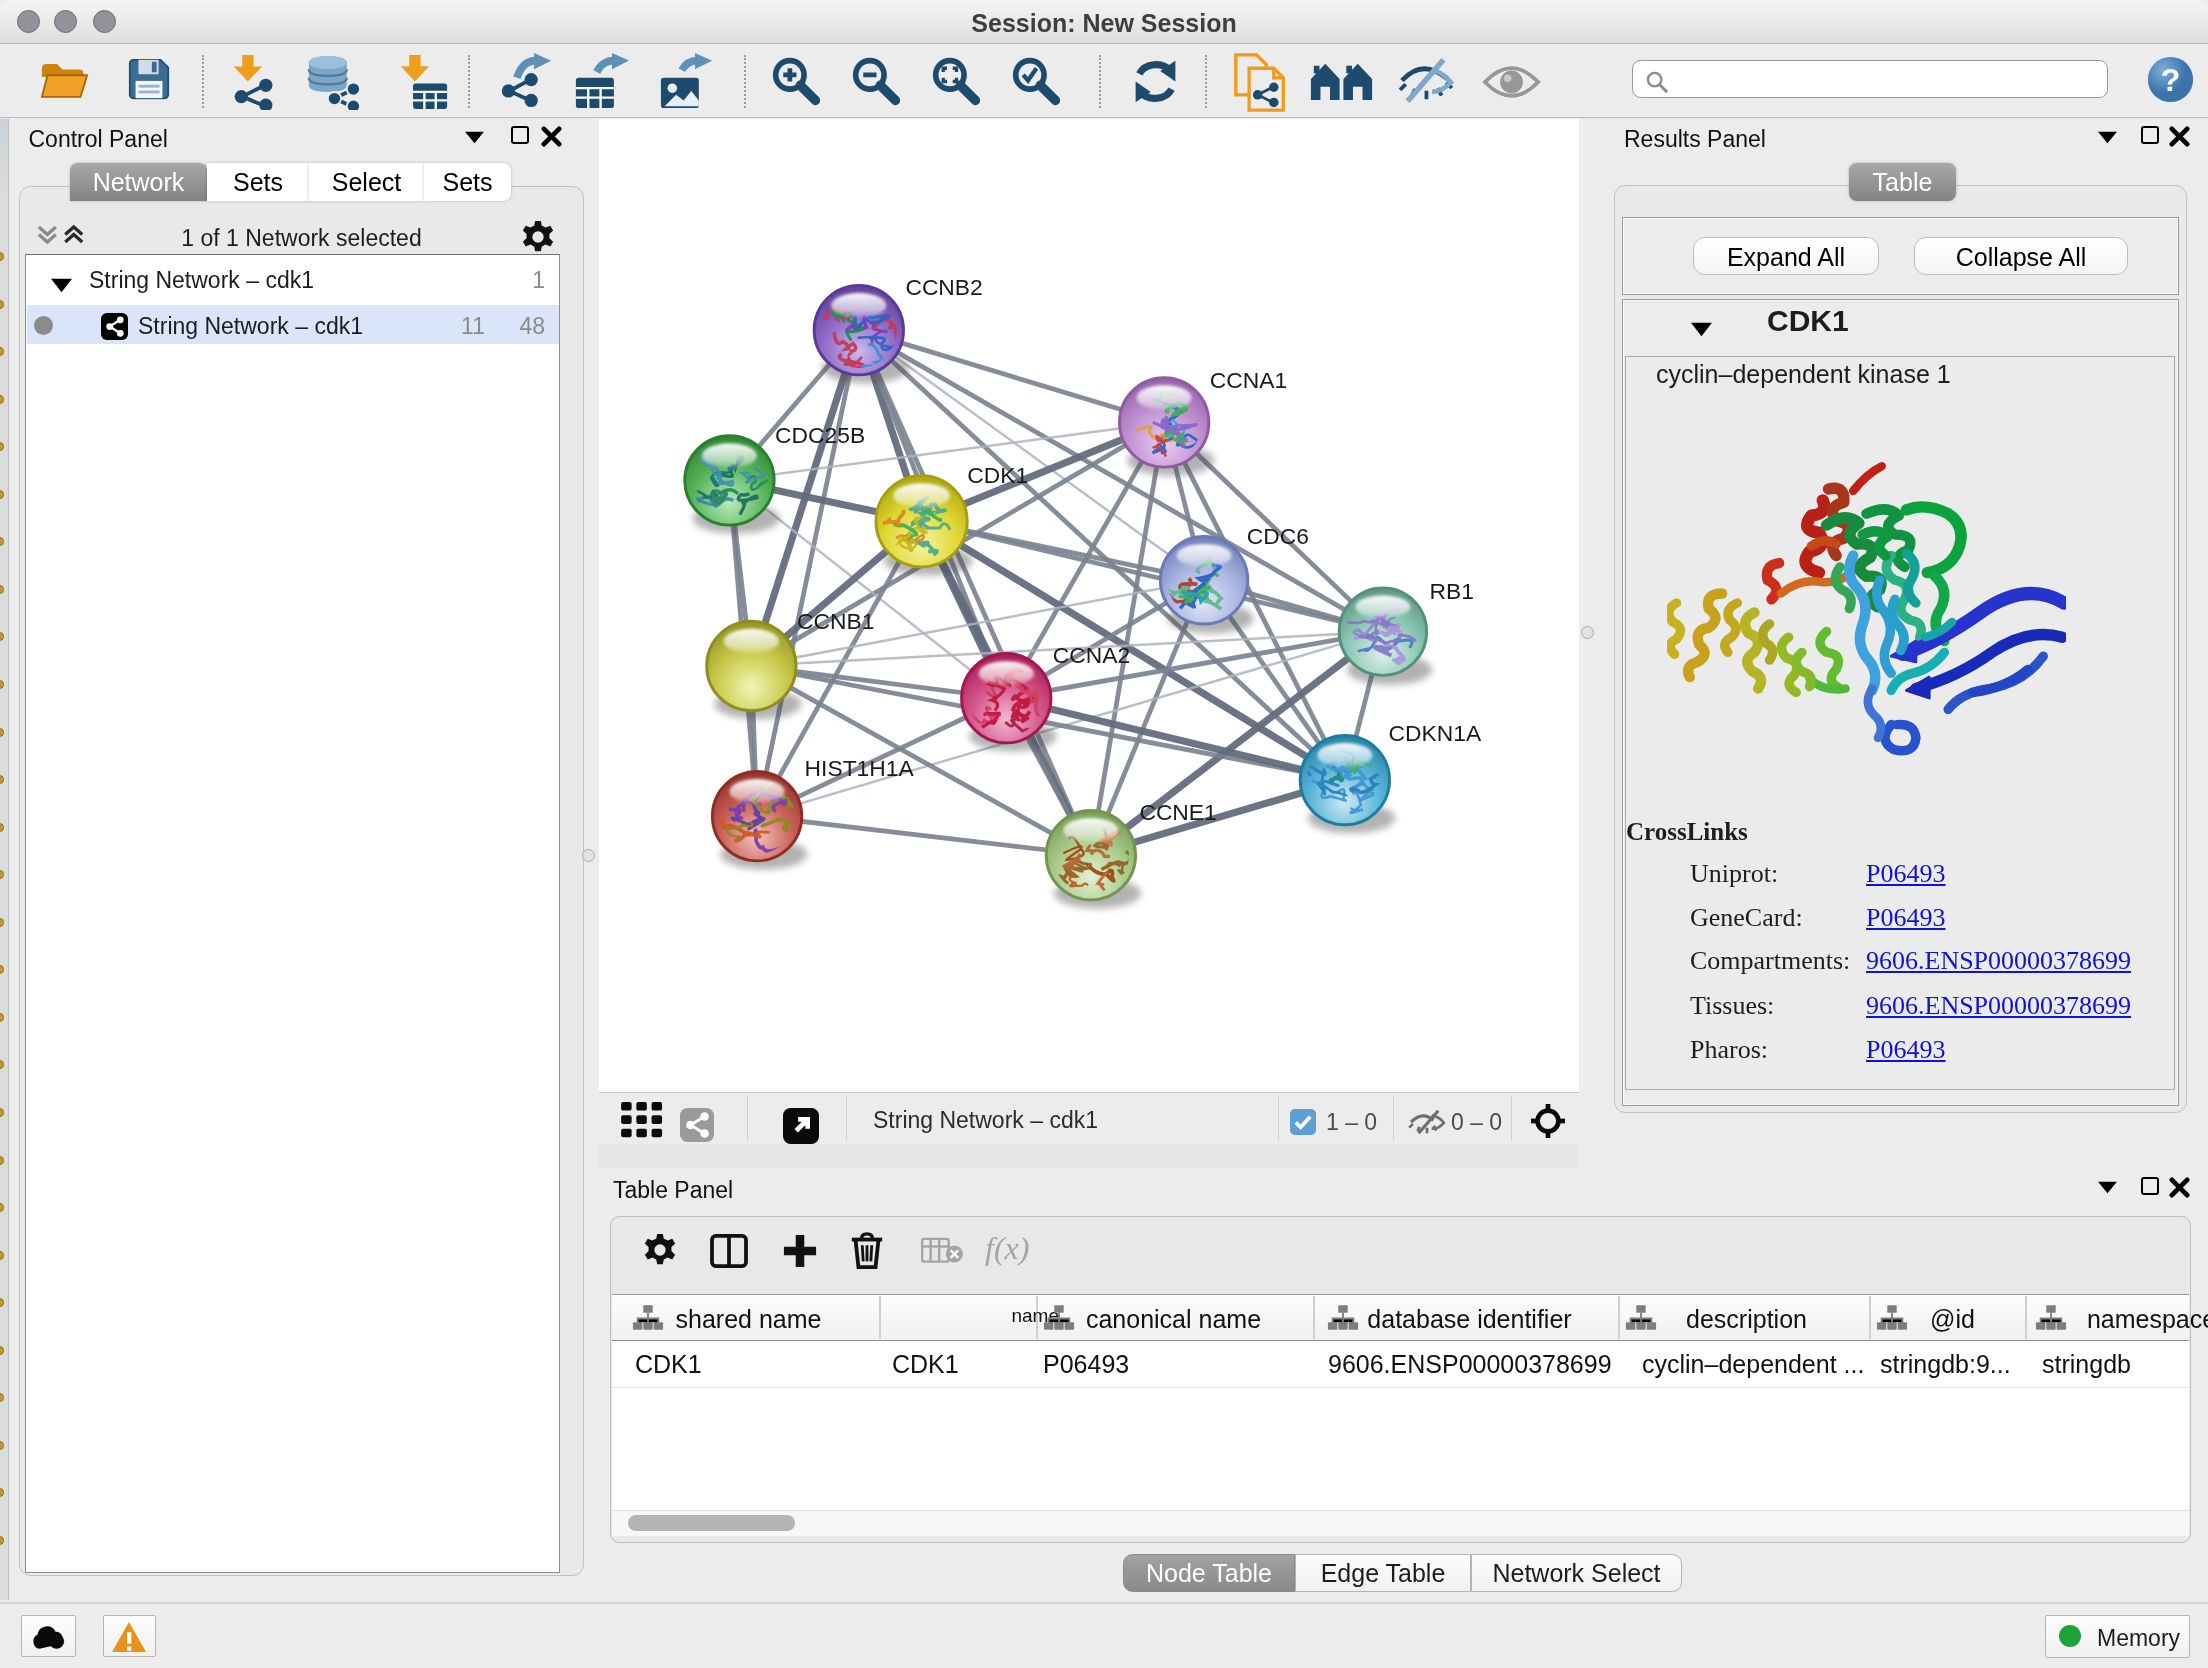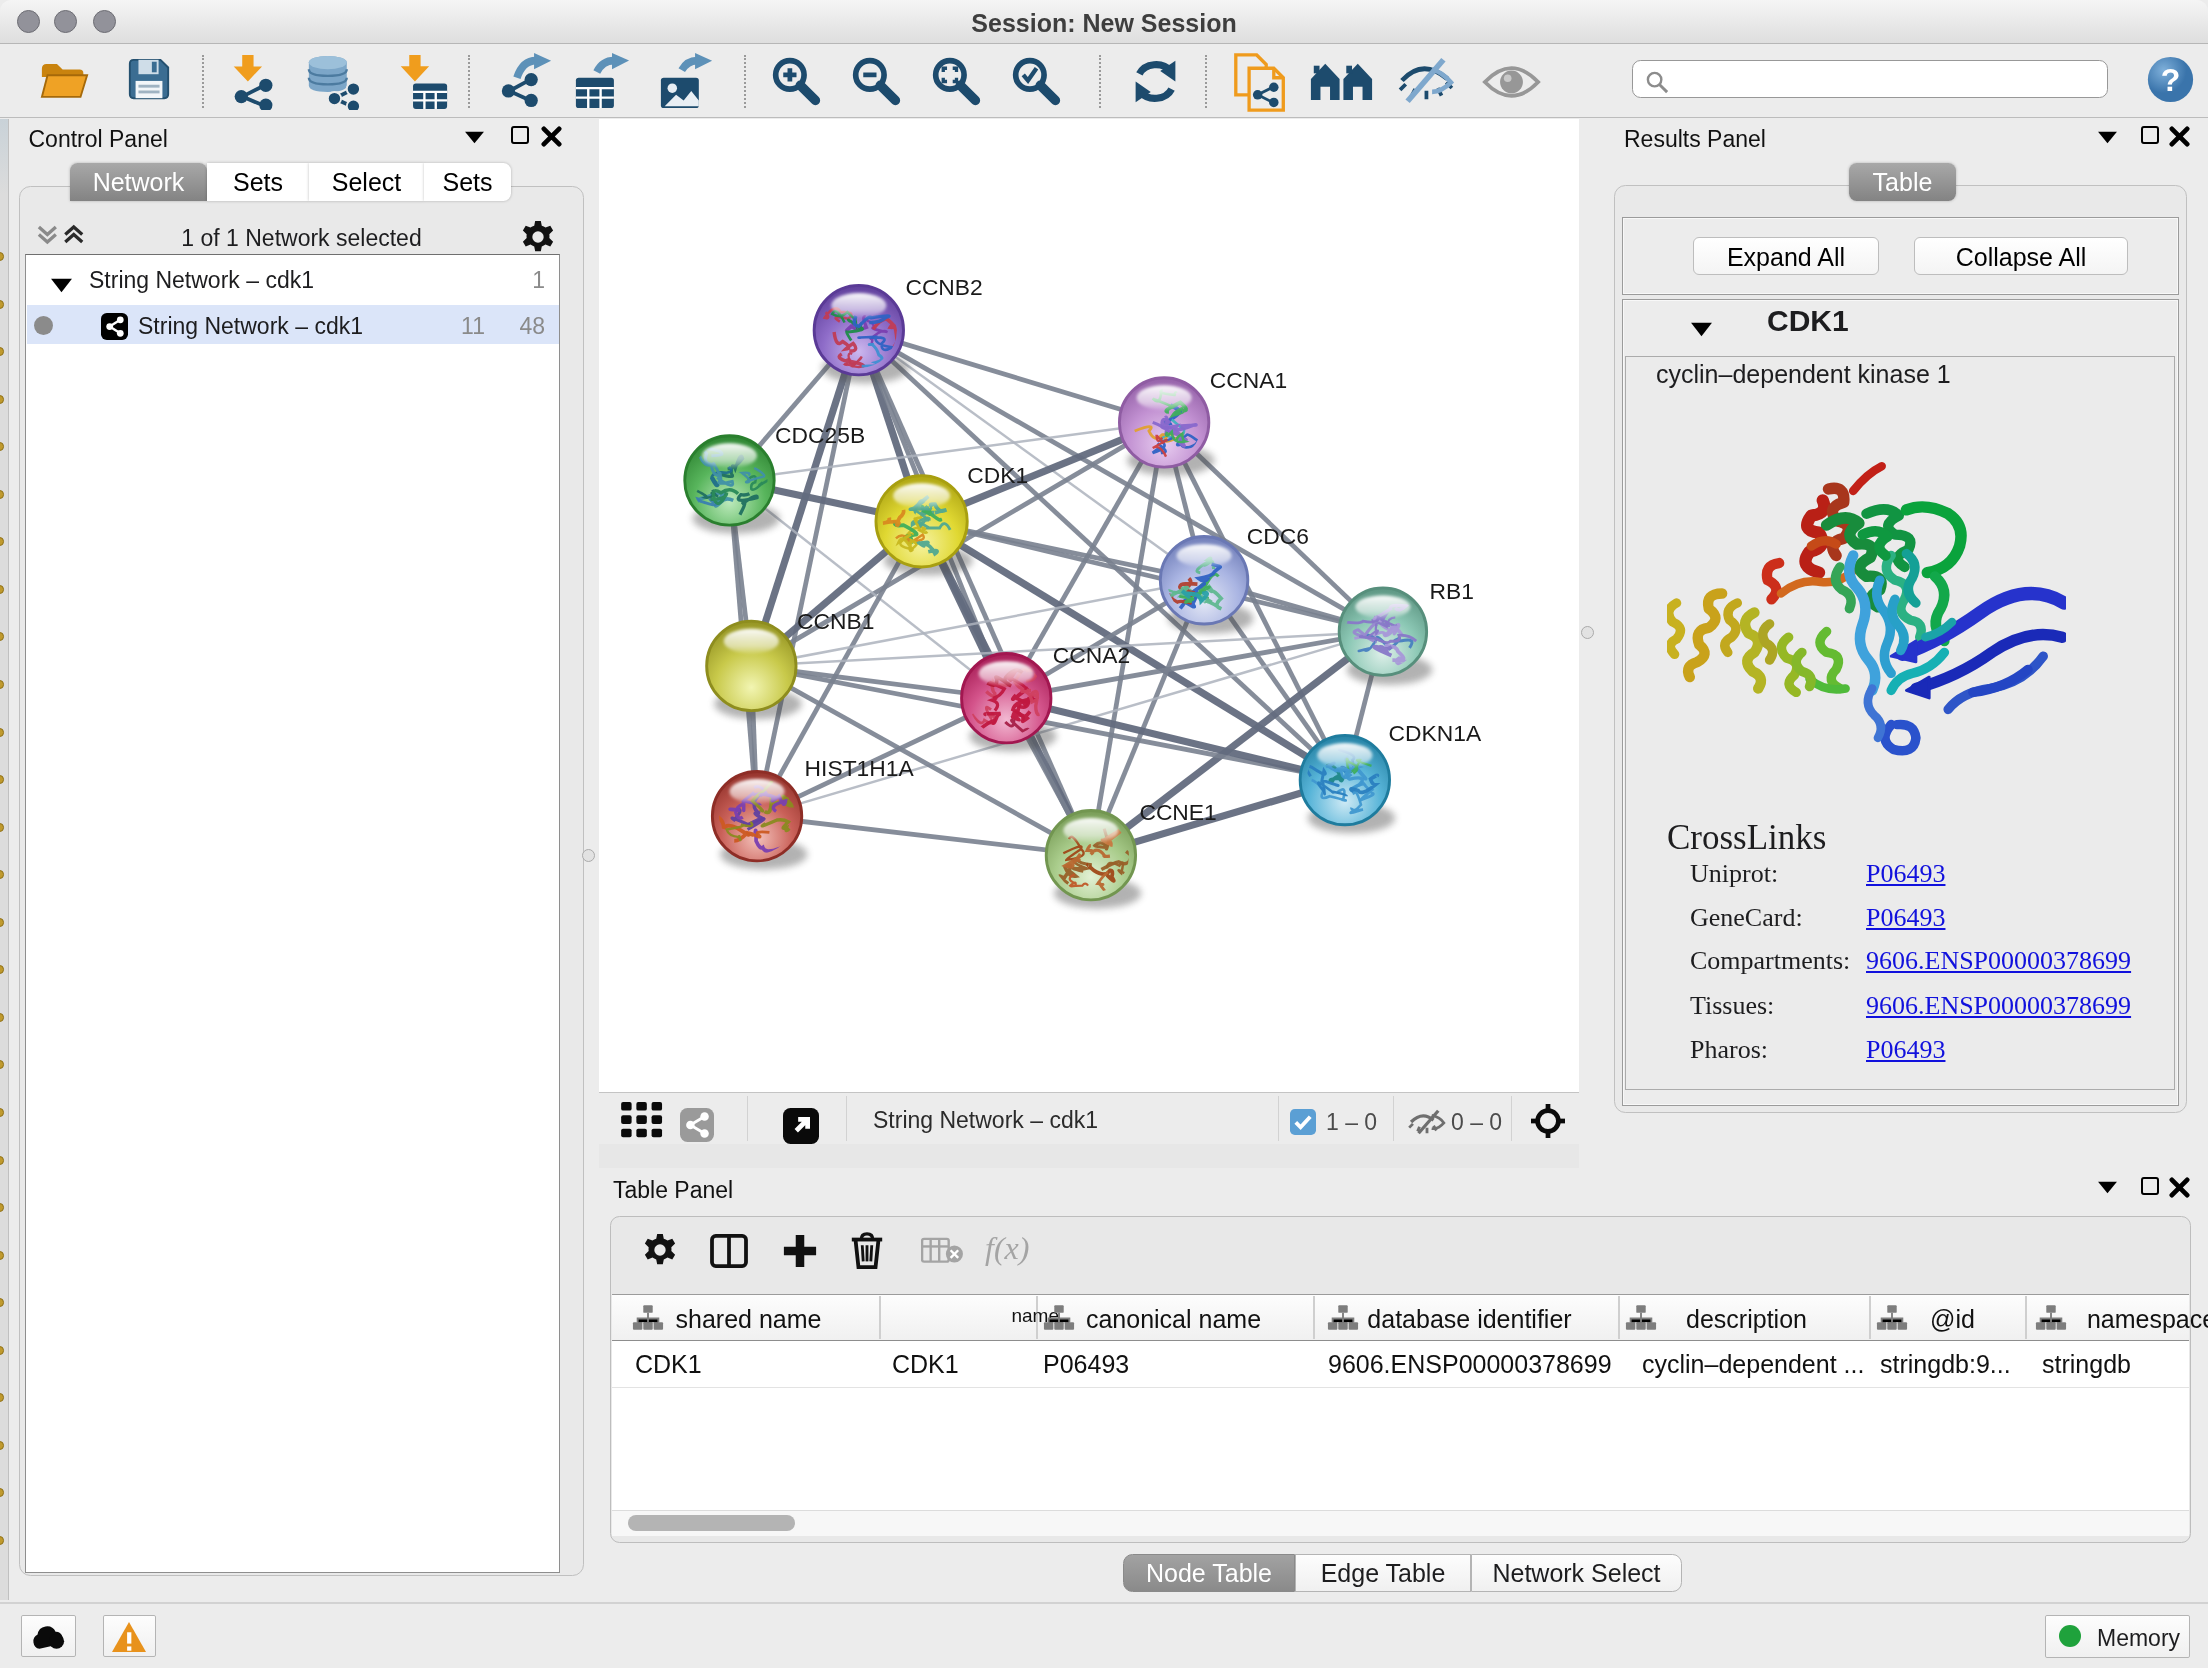--- a/index.html
+++ b/index.html
@@ -20,21 +20,21 @@
 .cp-list{left:25px;top:254px;width:535px;height:1319px;background:#fff;border:1.9px solid #8e8e8e;border-top:1.9px solid #6f6f6f}
 .rowsel{background:#dbe5f9}
 .num{color:#8a8a8a}
 
 .netcanvas{left:599px;top:119px;width:980px;height:973px;background:#fff}
 .netstatus{left:599px;top:1092px;width:980px;height:52px;background:#ececec;border-top:1px solid #c4c4c4}
 .vsep{top:3.8px;width:0;height:45px;border-left:1.9px solid #d2d2d2}
 
 .rp-box{left:1614px;top:185px;width:573px;height:928px;background:#e9e9e9;border:1px solid #c0c0c0;border-radius:11.4px}
 .inbox{background:#ececec;border:1.9px solid #9b9b9b;box-shadow:inset 0 0 0 1px #f8f8f8}
-.btn{background:linear-gradient(#ffffff,#f4f4f4);border:1.4px solid #bdbdbd;border-radius:6px;font-size:25px;text-align:center;color:#000}
+.btn{background:linear-gradient(#ffffff,#f4f4f4);border:1.4px solid #bdbdbd;border-radius:12px;font-size:25px;text-align:center;color:#000}
 .serif{font-family:"Liberation Serif",serif}
 a.lnk{color:#1111dd;text-decoration:underline}
 
 .tp-box{left:610px;top:1216px;width:1581px;height:327px;background:#e8e8e8;border:1px solid #bdbdbd;border-radius:9.5px}
 .btmbtn{background:linear-gradient(#fdfdfd,#f0f0f0);border:1.9px solid #b4b4b4}
 </style></head>
 <body>
 <div class="ab titlebar"></div>
 <div class="ab tl" style="left:17px"></div>
 <div class="ab tl" style="left:54px"></div>
@@ -728,21 +728,21 @@
 <path d="M142 212 q-12 10 0 20 q14 4 8 16" stroke="#85b82a" stroke-width="10"></path>
 <path d="M182 122 q-10 14 2 24 q14 6 8 20" stroke="#35a556" stroke-width="10"></path>
 <path d="M206 88 q16 -8 26 2 q-16 10 -2 20" stroke="#0f9840" stroke-width="11"></path>
 <path d="M252 108 q14 10 6 26 q-10 14 4 26" stroke="#14a096" stroke-width="10"></path>
 <path d="M240 156 q-8 16 4 28 q10 12 2 26" stroke="#28a0c8" stroke-width="10"></path>
 <path d="M152 100 q14 -10 26 -2" stroke="#c54a18" stroke-width="10"></path>
 <path d="M380 230 q-24 20 -58 24" stroke="#2446c4" stroke-width="10"></path>
 <path d="M300 180 q-12 12 -28 16" stroke="#1ba4a8" stroke-width="9"></path>
 </g>
 </svg>
-<div class="ab serif" style="left:1667px;top:818px;font-size:35px;font-weight:normal">CrossLinks</div>
+<div class="ab serif" style="left:1626px;top:818px;font-size:25px;font-weight:bold">CrossLinks</div>
 <div class="ab serif" style="left:1690px;top:859px;font-size:26px">Uniprot:</div>
 <a class="ab serif lnk" style="left:1866px;top:859px;font-size:26px">P06493</a>
 <div class="ab serif" style="left:1690px;top:903px;font-size:26px">GeneCard:</div>
 <a class="ab serif lnk" style="left:1866px;top:903px;font-size:26px">P06493</a>
 <div class="ab serif" style="left:1690px;top:946px;font-size:26px">Compartments:</div>
 <a class="ab serif lnk" style="left:1866px;top:946px;font-size:26px">9606.ENSP00000378699</a>
 <div class="ab serif" style="left:1690px;top:991px;font-size:26px">Tissues:</div>
 <a class="ab serif lnk" style="left:1866px;top:991px;font-size:26px">9606.ENSP00000378699</a>
 <div class="ab serif" style="left:1690px;top:1035px;font-size:26px">Pharos:</div>
 <a class="ab serif lnk" style="left:1866px;top:1035px;font-size:26px">P06493</a>

